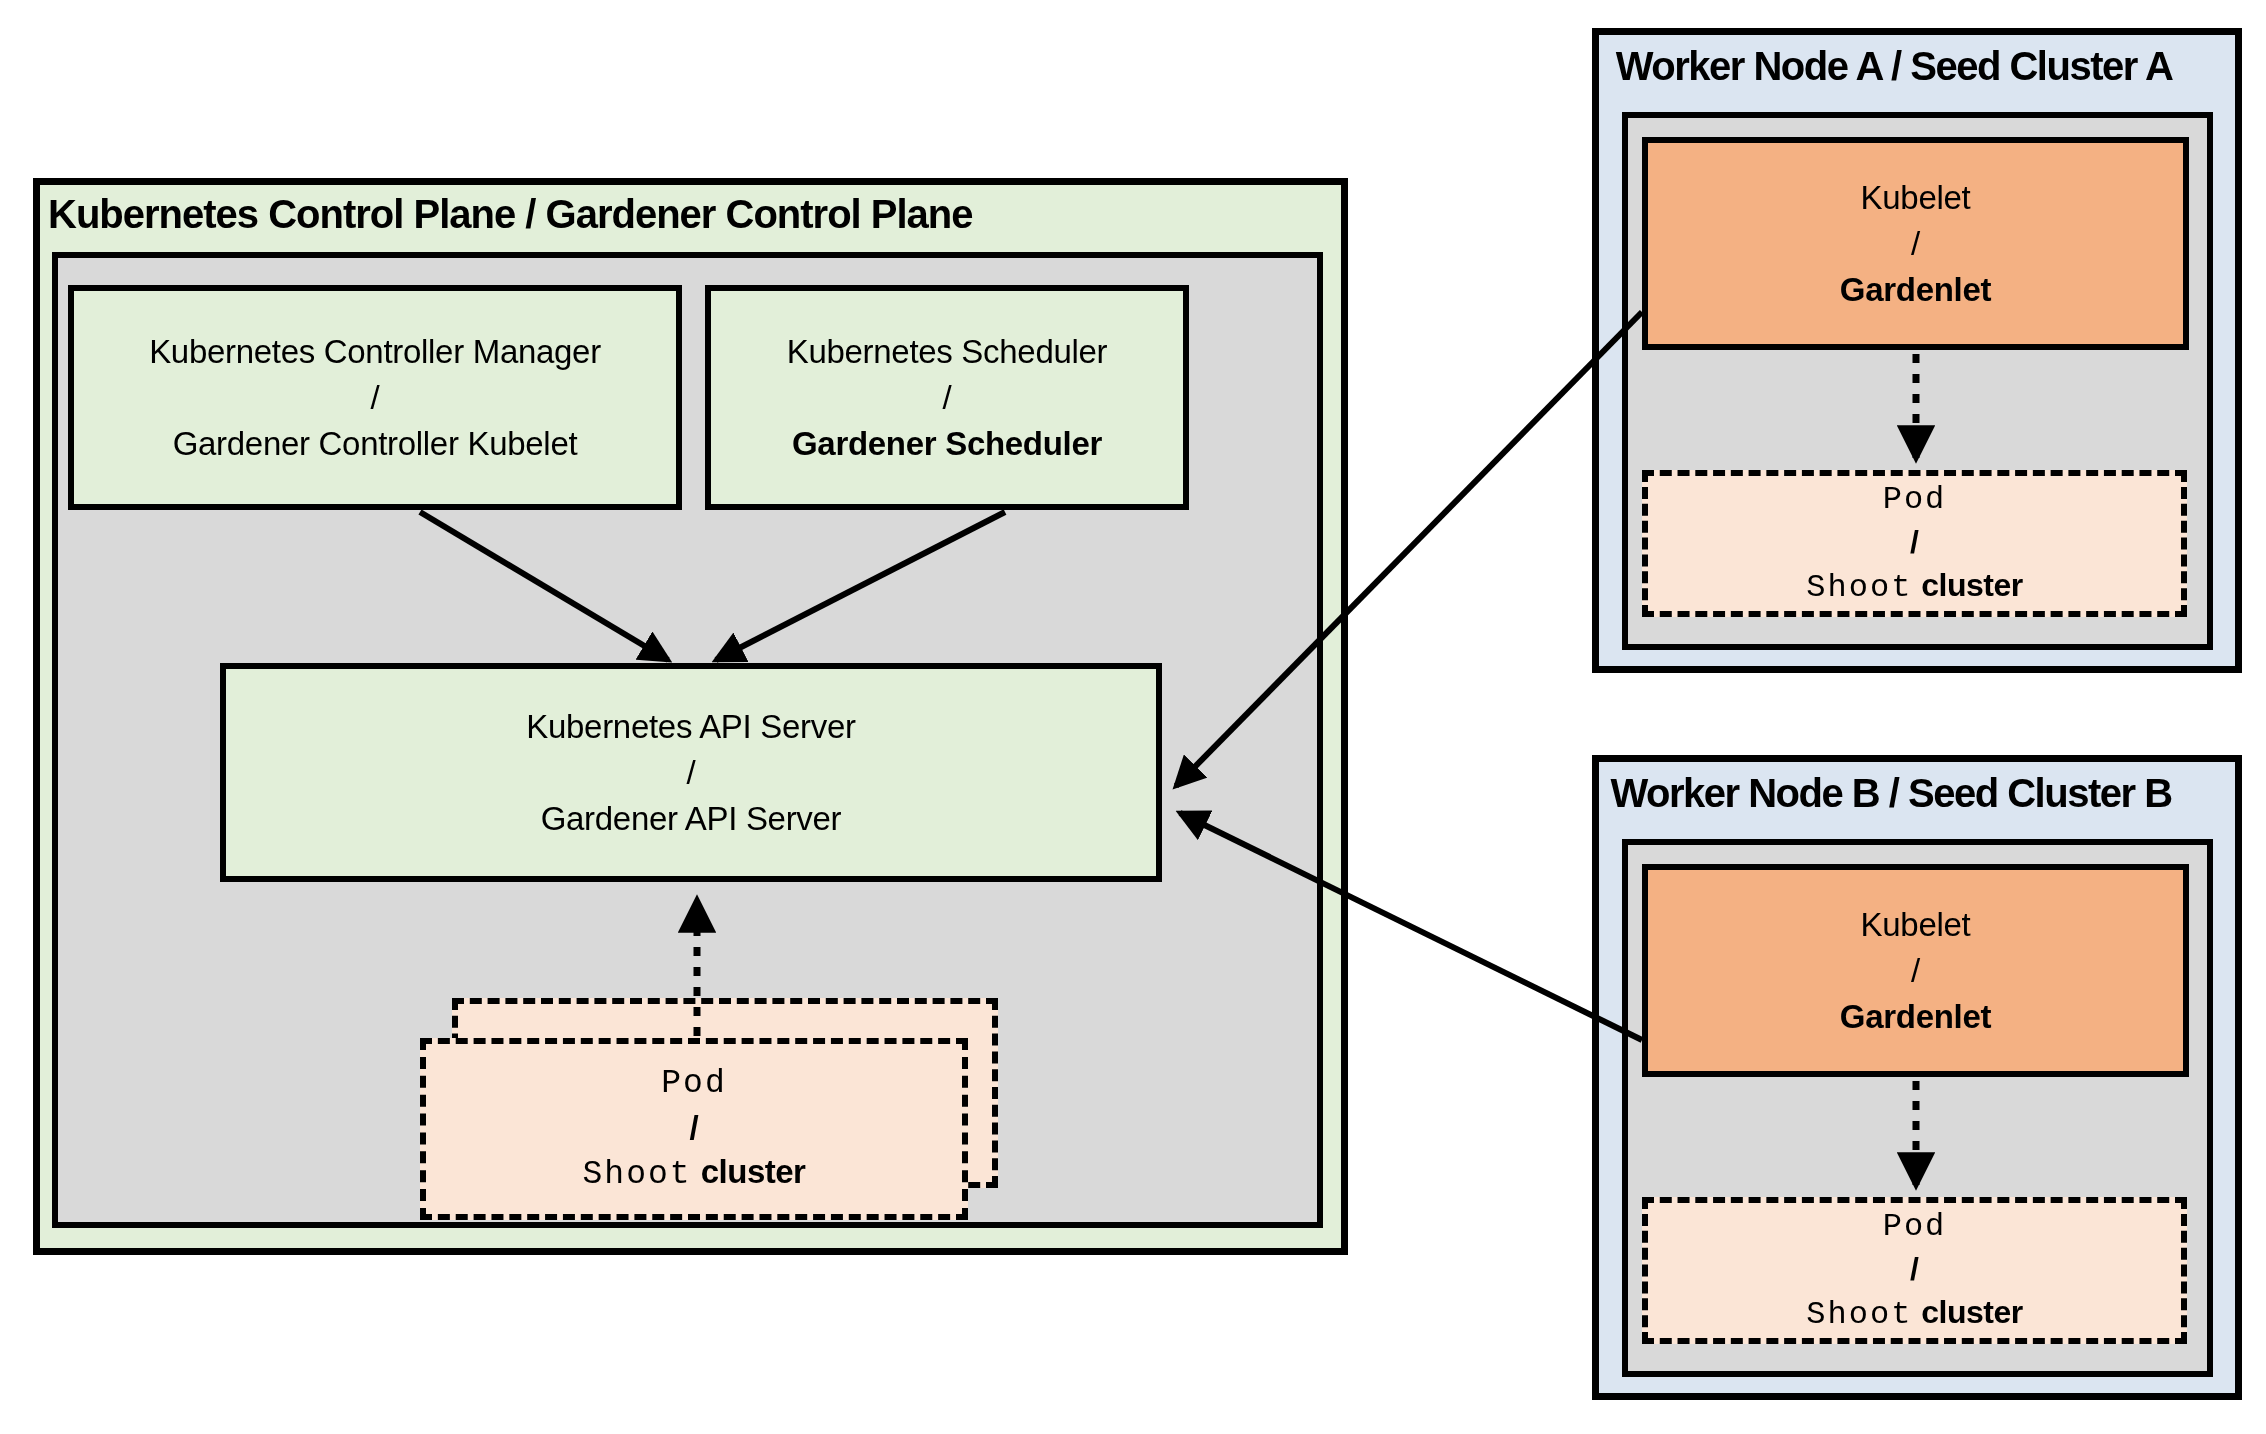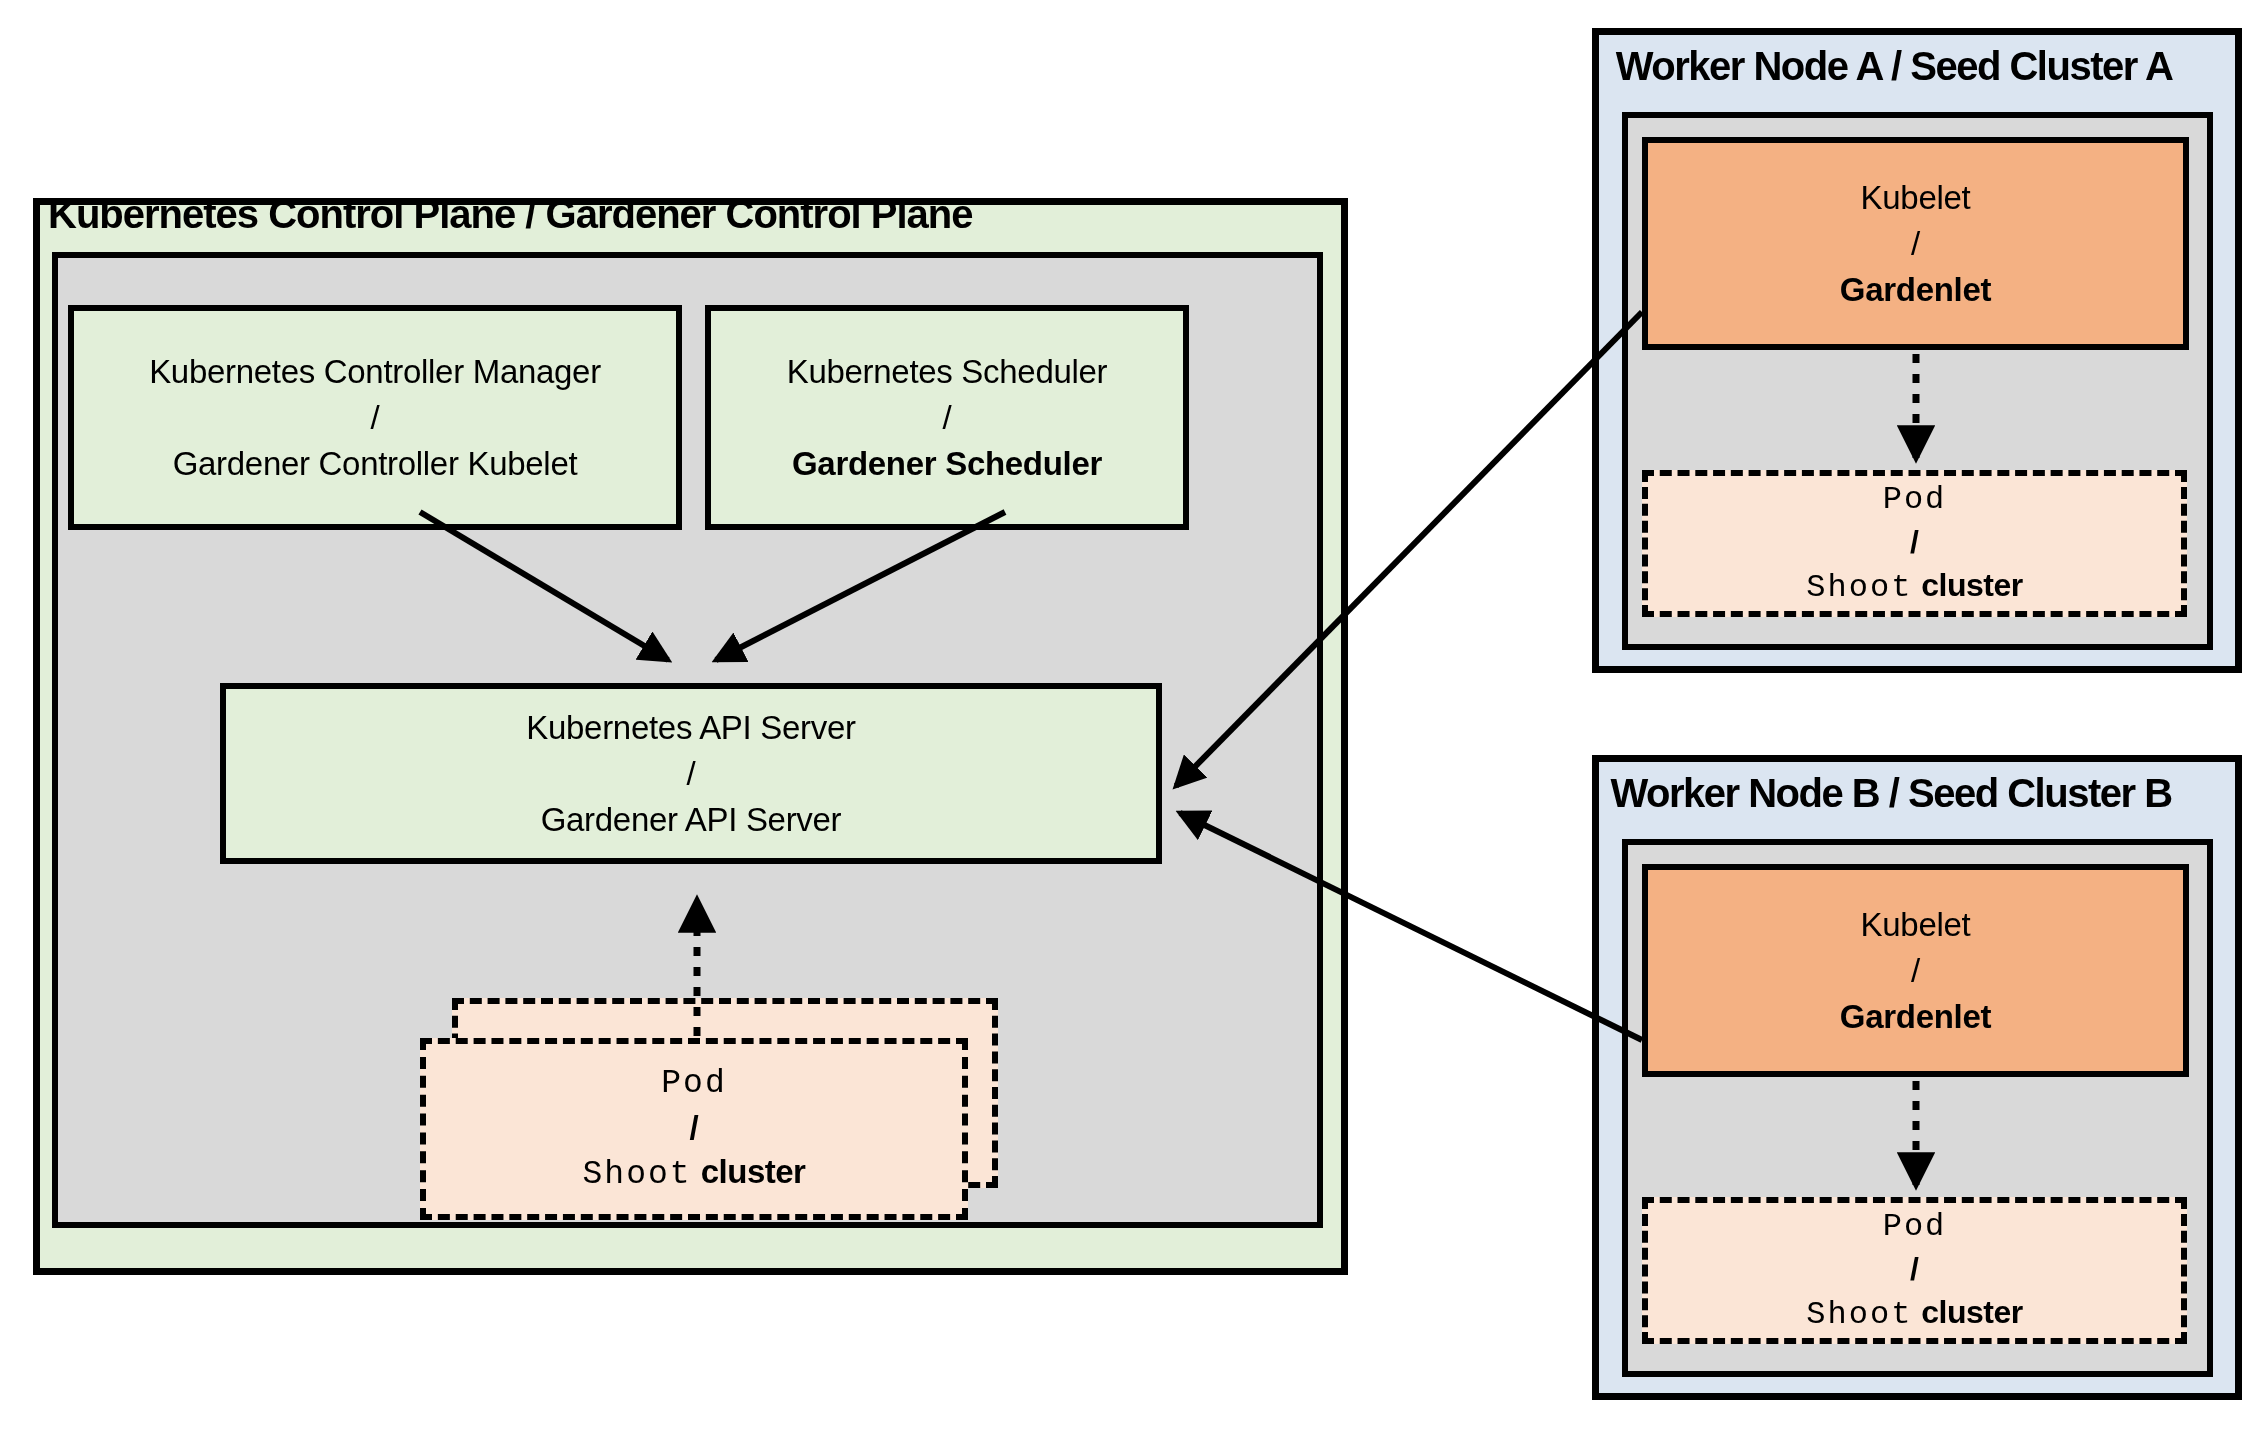--- a/index.html
+++ b/index.html
@@ -4,21 +4,21 @@
 <style>
   html,body{margin:0;padding:0;background:#fff;}
   #canvas{
     position:relative;width:2266px;height:1434px;background:#fff;overflow:hidden;
     font-family:"Liberation Sans",sans-serif;color:#000;
   }
   .abs{position:absolute;box-sizing:border-box;}
   .frame{border:7px solid #000;}
   .box{border:6px solid #000;}
   .dashed{border:6px dashed #000;}
-  .green{background:var(--green,#e2efd9);margin-top:20px;}
+  .green{background:var(--green,#e2efd9);}
   .gray{background:var(--gray,#d9d9d9);}
   .blue{background:var(--blue,#dbe5f1);}
   .orange{background:var(--orange,#f4b183);}
   .peach{background:var(--peach,#fbe5d6);}
   .title{
     font-size:40px;font-weight:600;letter-spacing:-1px;white-space:nowrap;
     line-height:56px;
   }
   .center-title{text-align:center;}
   .label{
@@ -56,21 +56,21 @@
   </div>
 
   <div class="abs box green" style="left:705px;top:285px;width:484px;height:225px;">
     <div class="label">
       <span class="ln">Kubernetes Scheduler</span>
       <span class="ln">/</span>
       <span class="ln bold">Gardener Scheduler</span>
     </div>
   </div>
 
-  <div class="abs box green" style="left:220px;top:663px;width:942px;height:181px;">
+  <div class="abs box green" style="left:220px;top:663px;width:942px;height:219px;">
     <div class="label">
       <span class="ln">Kubernetes API Server</span>
       <span class="ln">/</span>
       <span class="ln">Gardener API Server</span>
     </div>
   </div>
 
   <div class="abs dashed peach" style="left:452px;top:998px;width:546px;height:190px;"></div>
   <div class="abs dashed peach" style="left:420px;top:1038px;width:548px;height:182px;">
     <div class="podlabel">

